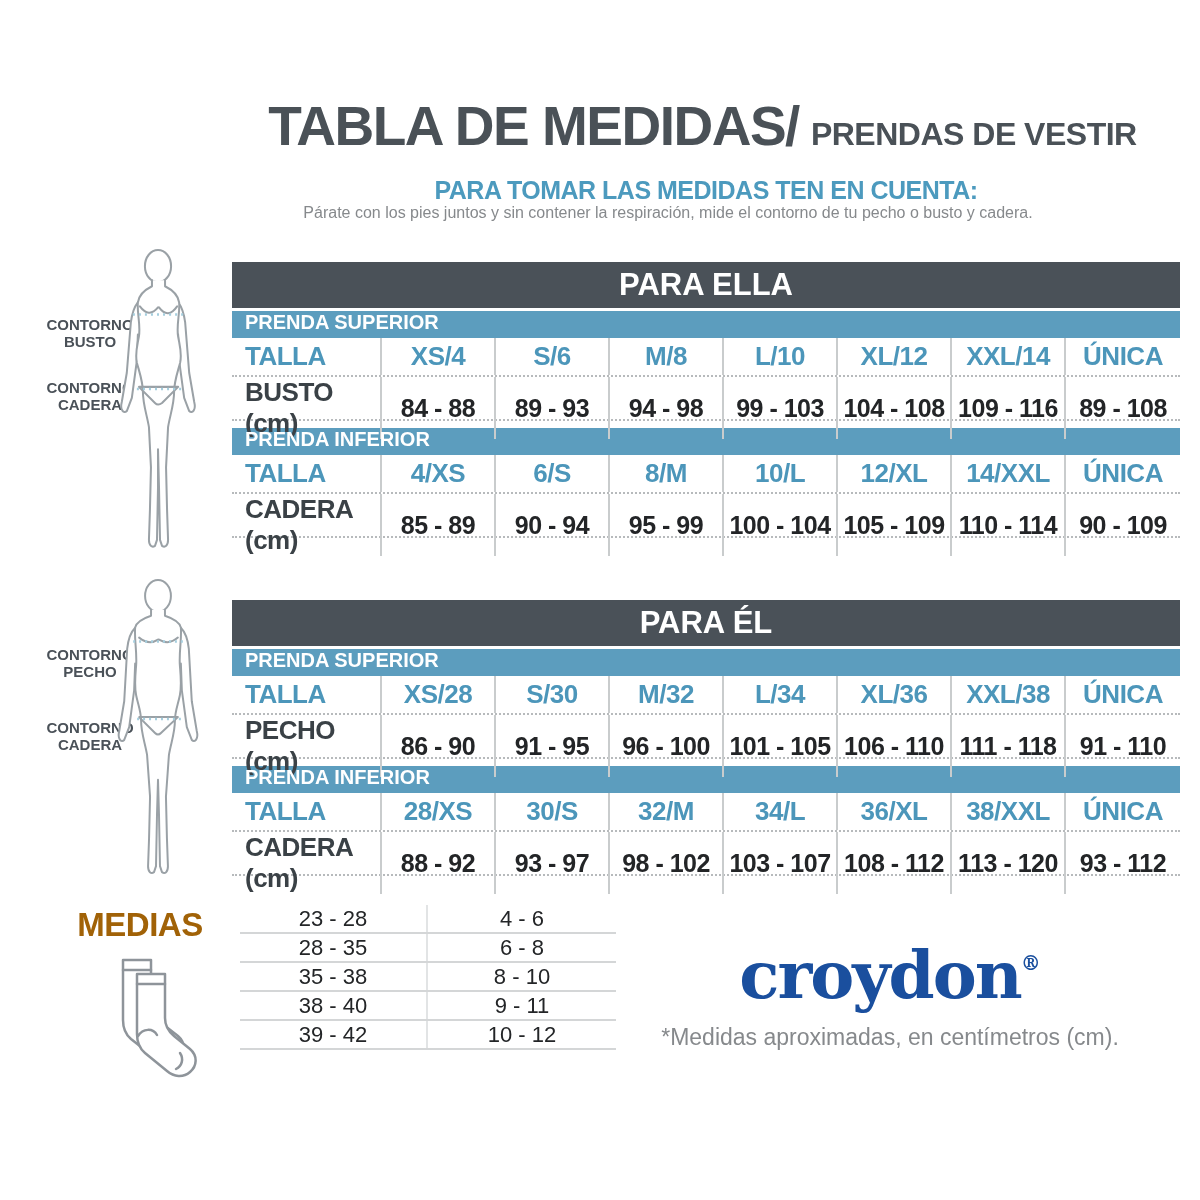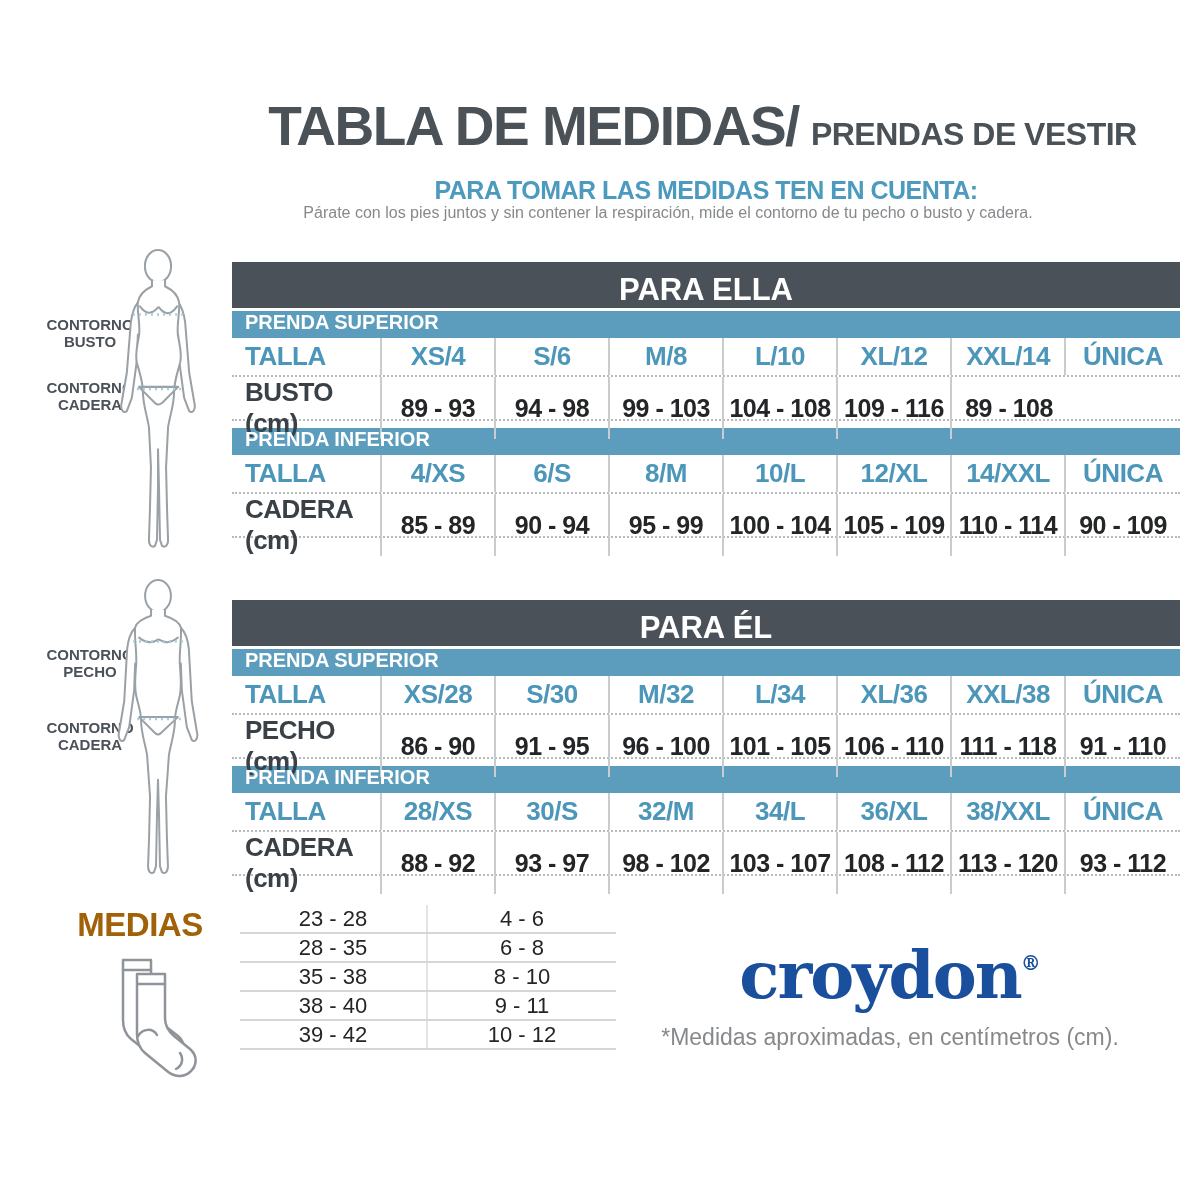--- a/index.html
+++ b/index.html
@@ -10,21 +10,21 @@
   .title-wrap{position:absolute;left:225px;top:94px;width:955px;text-align:center;color:#4a5157;white-space:nowrap;}
   .title-main{font-size:55px;font-weight:800;letter-spacing:-1.5px;}
   .title-sub{font-size:32px;font-weight:600;letter-spacing:-0.5px;margin-left:12px;}
   .subtitle{position:absolute;left:232px;top:176px;width:948px;text-align:center;
             color:#4c9abe;font-size:25px;font-weight:800;letter-spacing:-0.5px;white-space:nowrap;}
   .instructions{position:absolute;left:128px;top:204px;width:1080px;text-align:center;
             color:#86898c;font-size:16px;white-space:nowrap;}
 
   
   .size-table{position:absolute;left:232px;width:948px;}
-  .tbar{height:46px;background:#4a5158;color:#fff;display:flex;align-items:flex-end;justify-content:center;
+  .tbar{height:46px;background:#4a5158;color:#fff;display:flex;align-items:center;justify-content:center;
         font-size:31px;font-weight:800;letter-spacing:0;}
   .bluebar{height:27px;background:#5c9dbe;color:#fff;display:flex;align-items:flex-start;
         padding-left:13px;font-size:20px;font-weight:800;margin-top:3px;letter-spacing:0;}
   .bluebar.second{margin-top:7px;}
   .trow{display:grid;grid-template-columns:150px repeat(7,1fr);}
   .trow .c{display:flex;align-items:center;justify-content:center;border-right:2px solid #c9cccd;
            letter-spacing:-0.5px;}
   .trow .c:last-child{border-right:none;}
   .trow .c.f{justify-content:flex-start;padding-left:13px;}
   .talla{height:37px;border-bottom:2px dotted #b7babc;}
@@ -119,20 +119,21 @@
       <div class="c">XS/4</div>
       <div class="c">S/6</div>
       <div class="c">M/8</div>
       <div class="c">L/10</div>
       <div class="c">XL/12</div>
       <div class="c">XXL/14</div>
       <div class="c">ÚNICA</div>
     </div>
     <div class="trow vals">
       <div class="c f">BUSTO (cm)</div>
+      <div class="c">84 - 88</div>
       <div class="c">89 - 93</div>
       <div class="c">94 - 98</div>
       <div class="c">99 - 103</div>
       <div class="c">104 - 108</div>
       <div class="c">109 - 116</div>
       <div class="c">89 - 108</div>
     </div>
 
     <div class="bluebar second">
         <span>PRENDA INFERIOR</span>

